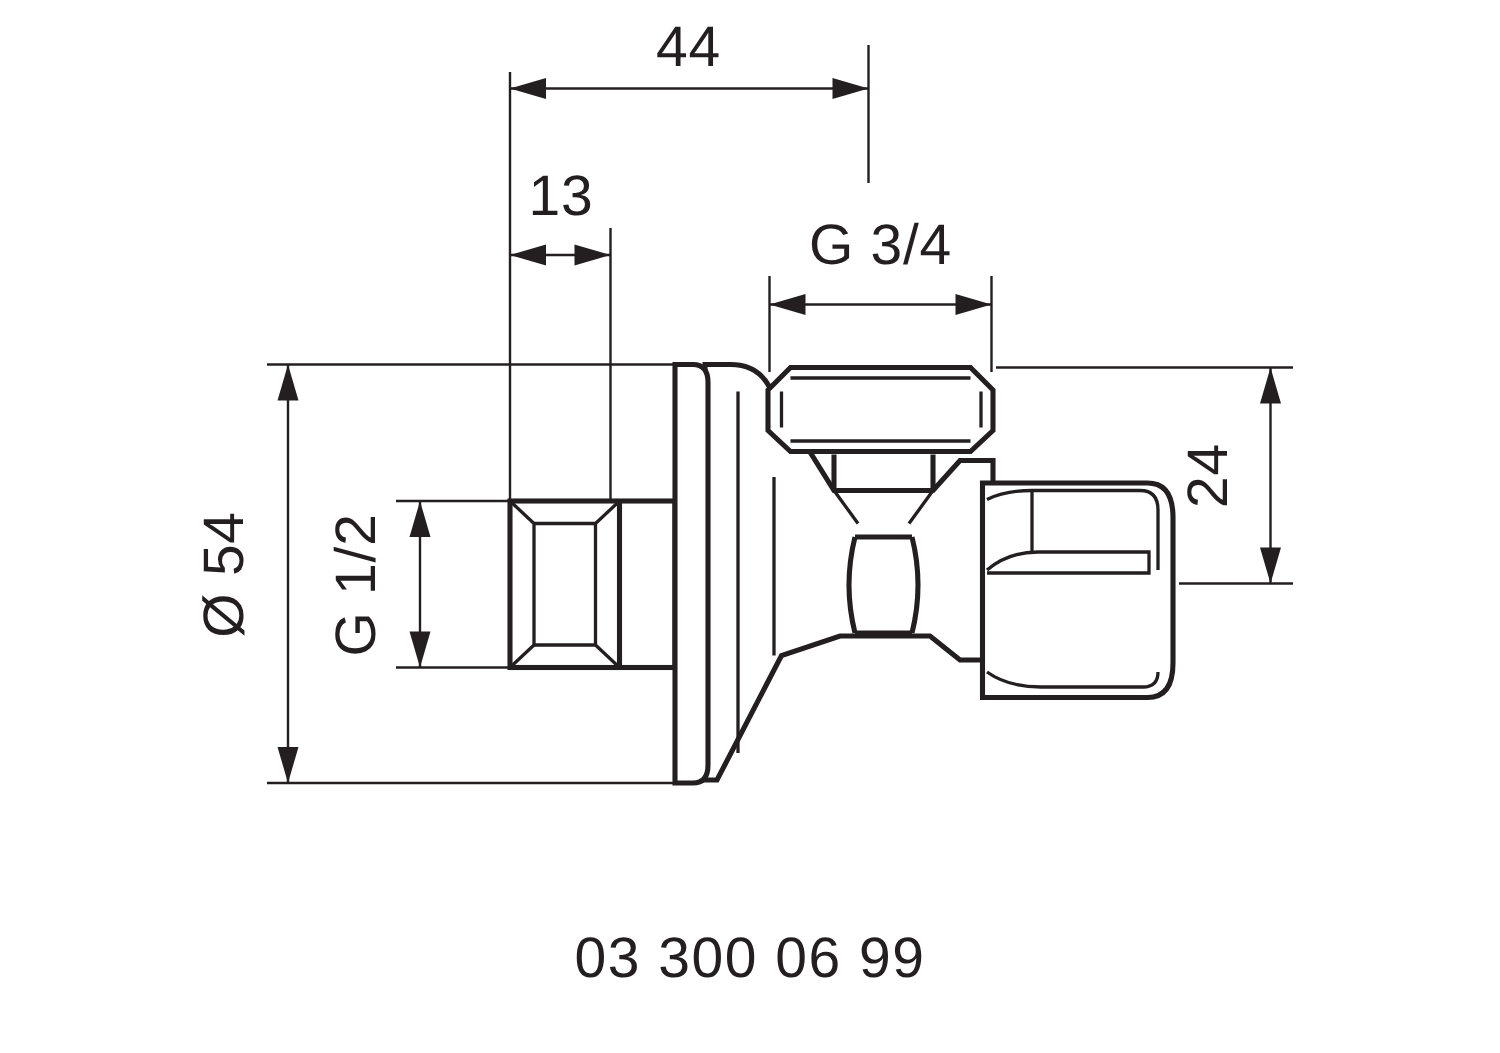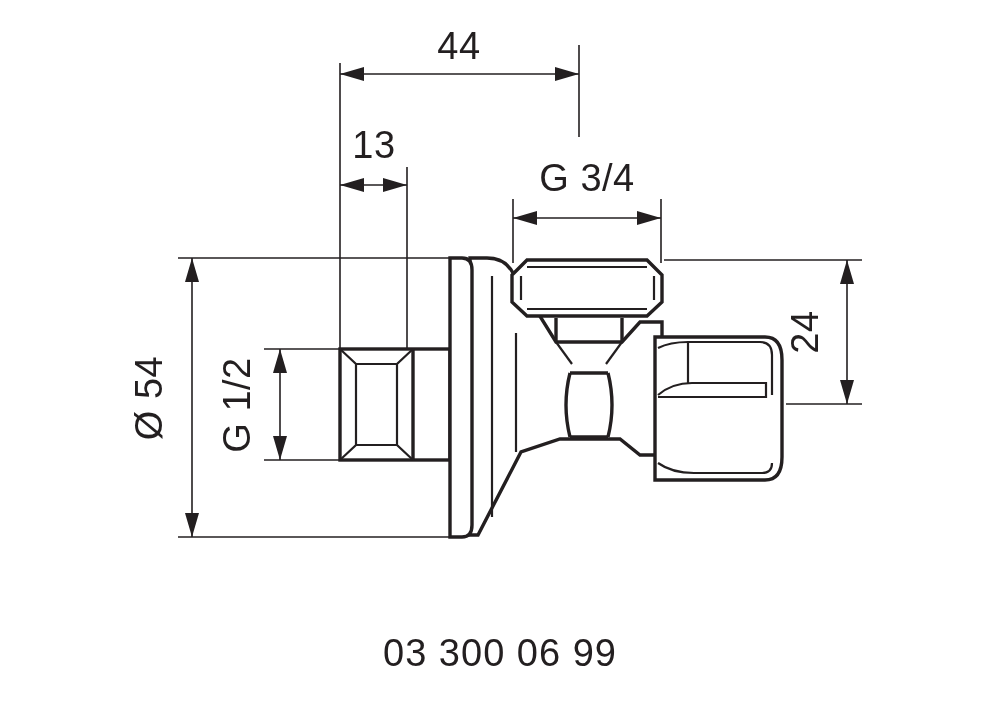--- a/index.html
+++ b/index.html
@@ -10,21 +10,21 @@
   body {
     width: 1000px;
     height: 702px;
     font-family: "Liberation Sans", sans-serif;
     position: relative;
     overflow: hidden;
   }
   #drawing-root {
     position: absolute;
     left: 0;
-    top: 15px;
+    top: 0;
     width: 1000px;
     height: 560px;
   }
   svg.tech-drawing {
     display: block;
     width: 1000px;
     height: 702px;
     background: #ffffff;
   }
   .dim-line, .ext-line {

